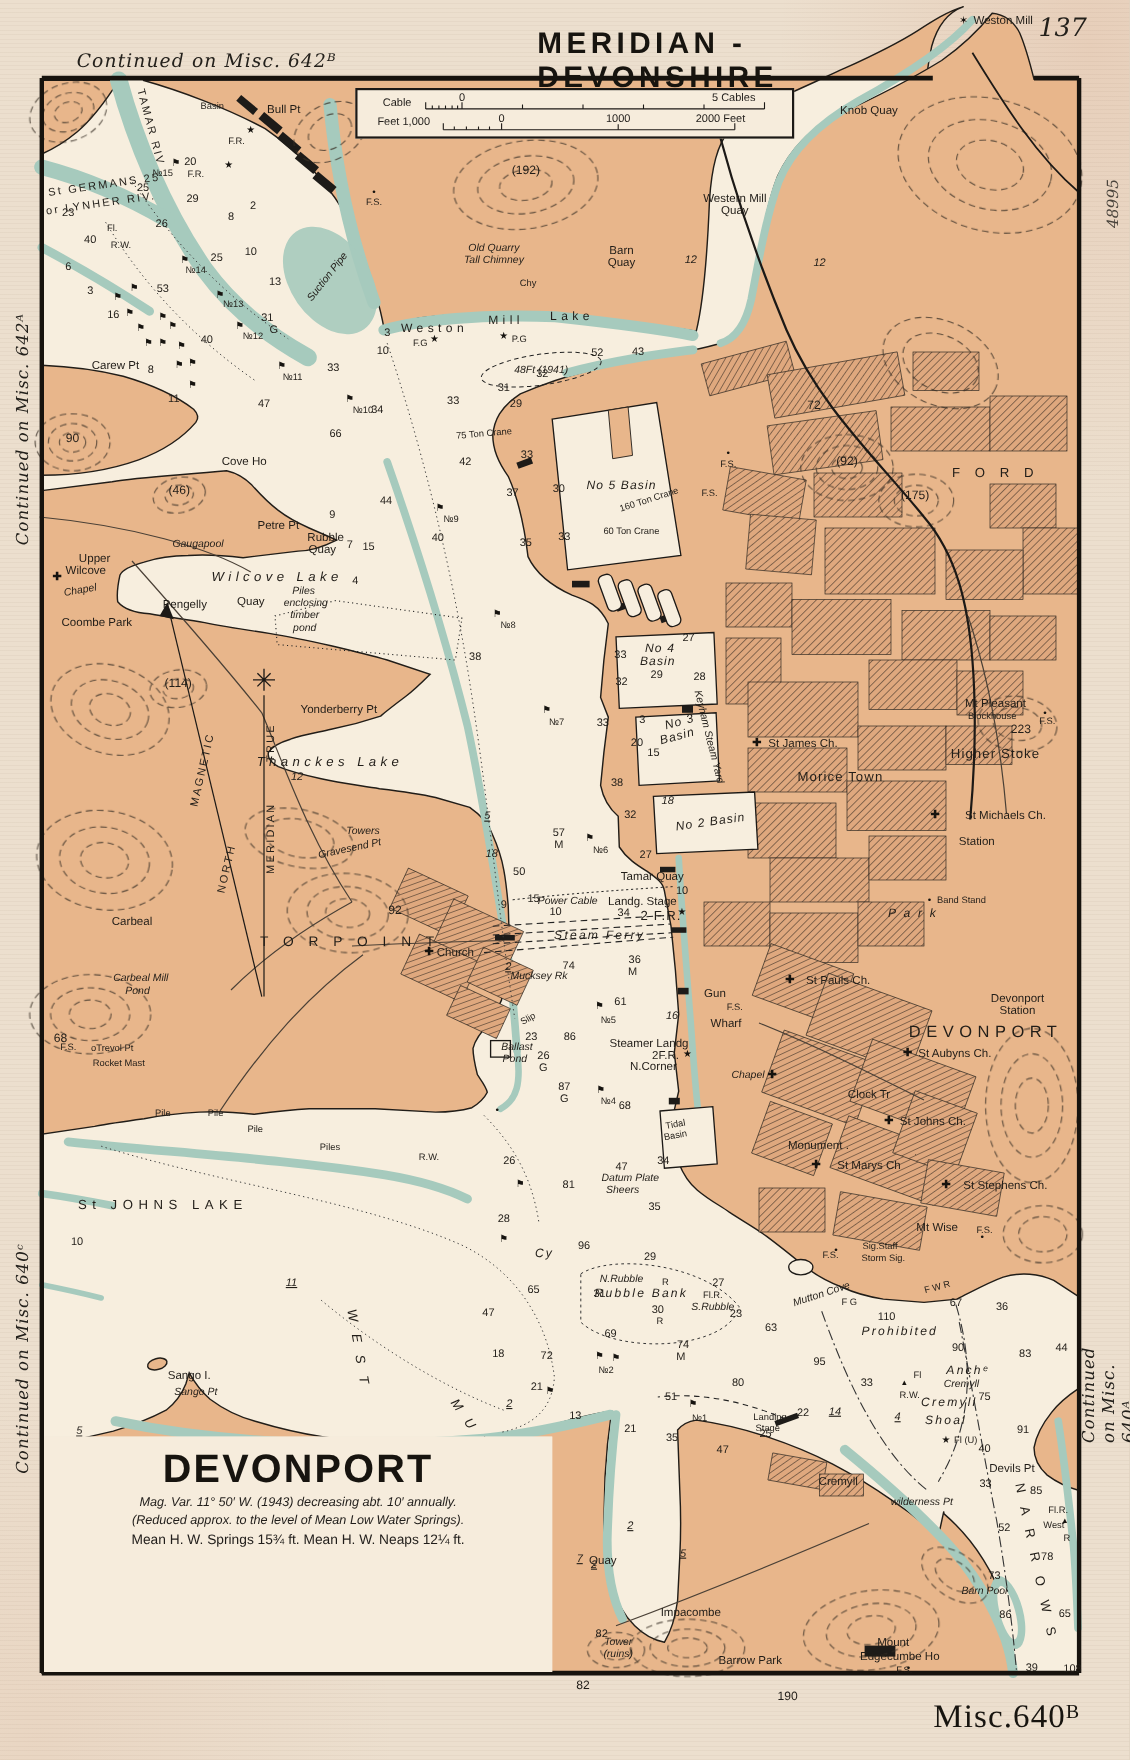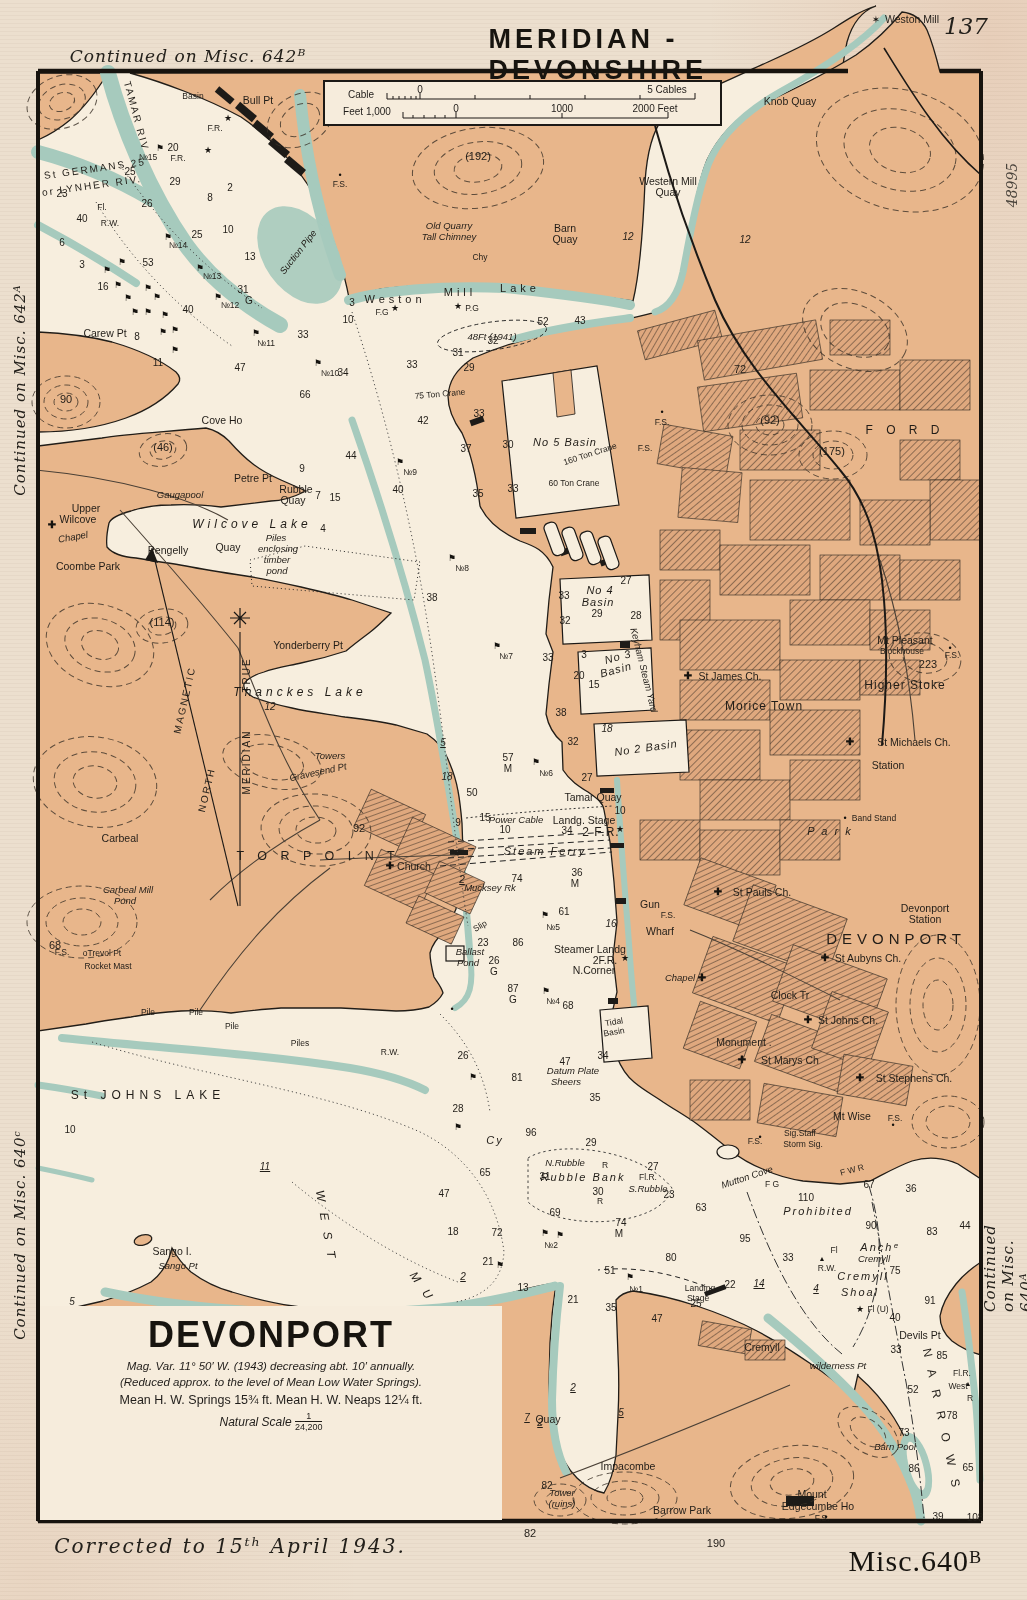--- a/index.html
+++ b/index.html
@@ -798,21 +798,20 @@
       <span class="lbl sym sym-dot" style="left: 452px; top: 1009px;">•</span>
     </div>
 
 <div class="marg cursive note-tl">Continued on Misc. 642ᴮ</div>
 <div class="marg map-title">MERIDIAN - DEVONSHIRE</div>
 <div class="marg page-num">137</div>
 <div class="marg stock">48995</div>
 <div class="marg cursive note-v" style="left:20px;top:390px;transform:translate(-50%,-50%) rotate(-90deg);">Continued on Misc. 642ᴬ</div>
 <div class="marg cursive note-v" style="left:20px;top:1235px;transform:translate(-50%,-50%) rotate(-90deg);">Continued on Misc. 640ᶜ</div>
 <div class="marg cursive note-v" style="left:1008px;top:1268px;transform:translate(-50%,-50%) rotate(-90deg);">Continued on Misc. 640ᴬ</div>
-<div class="marg cursive note-bl">Corrected to 15ᵗʰ April 1943.</div>
 <div class="marg sheet-ref">Misc.640ᴮ</div>
 
 <div class="scalebox">
   <svg width="395" height="42" viewBox="0 0 395 42">
     <g stroke="#1c1916" stroke-width="1">
       <line x1="62" y1="17" x2="370" y2="17"></line>
       <line x1="62" y1="11" x2="62" y2="17"></line>
           <line x1="95" y1="11" x2="95" y2="17"></line>
       <line x1="68" y1="14" x2="68" y2="17"></line>
           <line x1="74" y1="14" x2="74" y2="17"></line>
@@ -842,22 +841,15 @@
   <span style="left:131px;top:26px;">0</span>
   <span style="left:237px;top:26px;">1000</span>
   <span style="left:330px;top:26px;">2000 Feet</span>
 </div>
 
 <div class="titleblock">
   <div class="tb-title">DEVONPORT</div>
   <div class="tb-mag">Mag. Var. 11° 50′ W. (1943) decreasing abt. 10′ annually.</div>
   <div class="tb-datum">(Reduced approx. to the level of Mean Low Water Springs).</div>
   <div class="tb-tide">Mean H. W. Springs 15¾ ft.     Mean H. W. Neaps 12¼ ft.</div>
-  <div class="tb-scale">
-    <span>Natural Scale</span>
-    <span class="frac">
-      <span>1</span>
-      <span class="den">24,200</span>
-    </span>
-  </div>
 </div>
 
 </div>
 
 </body></html>

